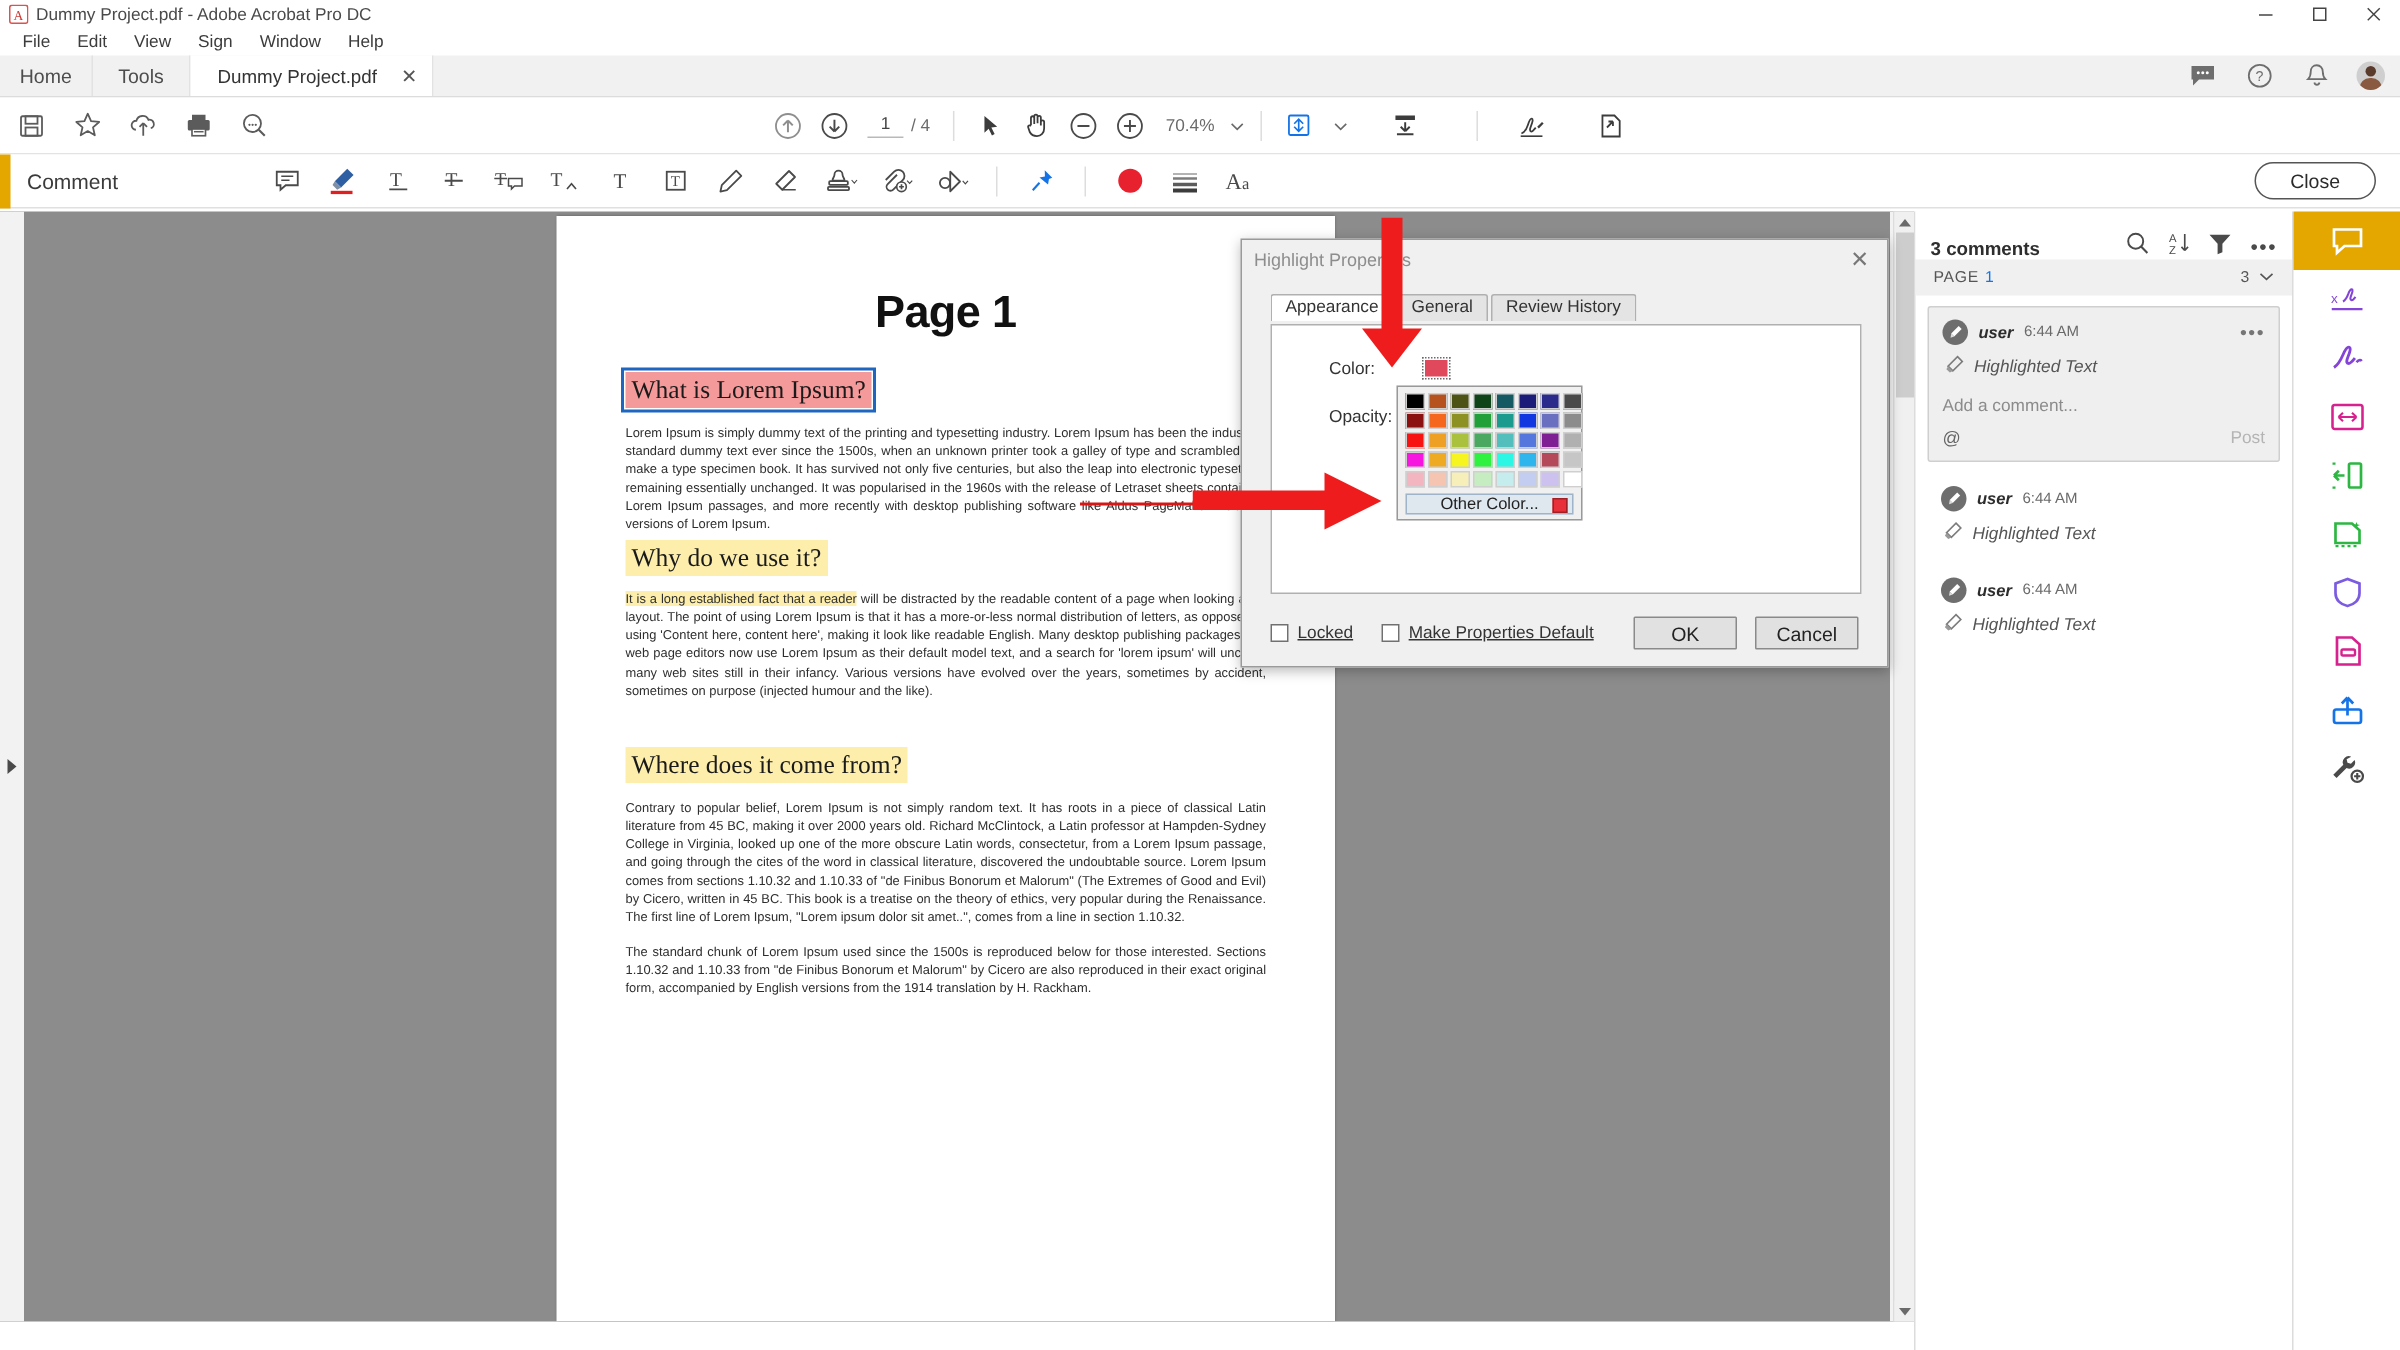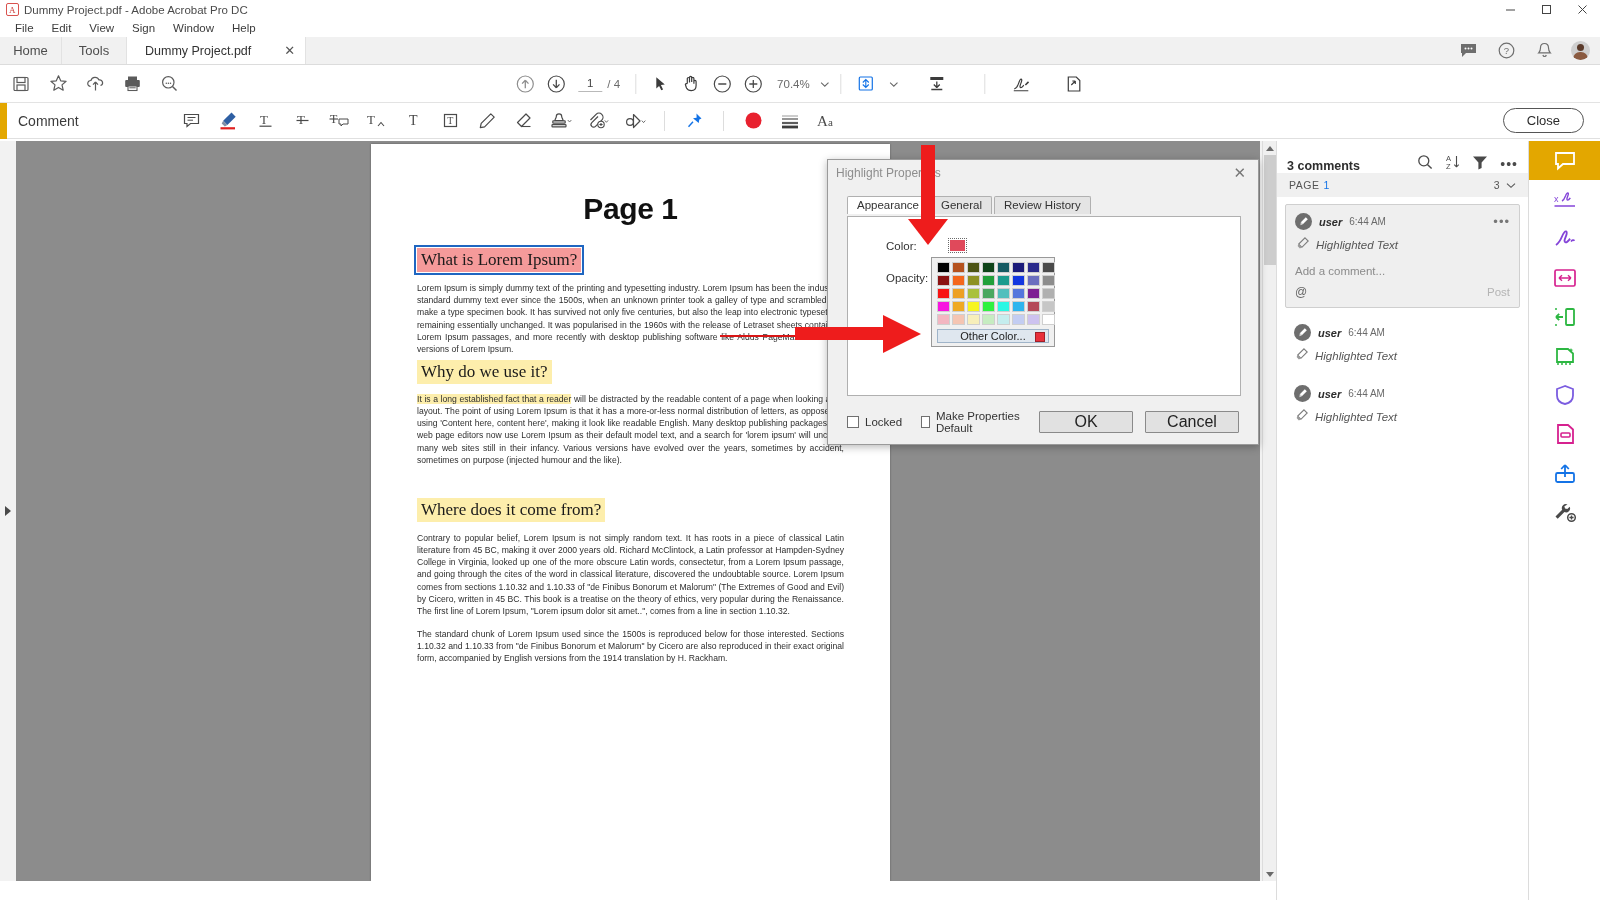--- a/index.html
+++ b/index.html
@@ -42,21 +42,21 @@
   .tb-item {
     display:flex; align-items:center; justify-content:center;
     font-size:13px; color:#4d4d4d; padding:0 22px; cursor:default;
     border-right:1px solid #e2e2e2;
   }
   .tb-item.home { width:62px; padding:0; }
   .tb-item.tools { width:65px; padding:0; }
   .tb-doc {
     display:flex; align-items:center; background:#ffffff;
     padding:0 10px 0 18px; font-size:12.5px; color:#333;
-    border-right:1px solid #e2e2e2; min-width:140px; position:relative;gap:17px;
+    border-right:1px solid #e2e2e2; min-width:140px; position:relative;
   }
   .tb-doc .lbl { margin-right:16px; }
   .tb-doc .x { font-size:13px; color:#555; cursor:pointer; }
   .tabstrip-right { margin-left:auto; display:flex; align-items:center; padding-right:10px; gap:16px; }
   .tabstrip-right .ic { display:flex; align-items:center; justify-content:center; width:22px; height:22px; }
   .avatar {
     width:19px; height:19px; border-radius:50%; overflow:hidden;
     background:#cfcfcf; position:relative;
   }
   .avatar .head { position:absolute; left:6px; top:3px; width:7px; height:7px; border-radius:50%; background:#5a3a2a; }
@@ -218,25 +218,25 @@
     background:#ffffff; border:1px solid #b0b0b0;
   }
   .dlg-row { display:flex; align-items:center; margin:21px 0 0 38px; }
   .dlg-label { font-size:11.5px; color:#333; width:46px; text-align:left; margin-right:16px; }
   .swatch-btn {
     width:19px; height:15px; border:1px dotted #6a6a6a; padding:1px;
     display:flex; align-items:center; justify-content:center; background:#fff; cursor:pointer;
   }
   .swatch-btn .sw { width:100%; height:100%; background:#e0495b; }
   .dlg-foot { position:absolute; left:0; bottom:0; width:100%; height:44px; display:flex; align-items:center; padding:0 19px; }
-  .chk { display:flex; align-items:center; font-size:11.5px; color:#333; margin-right:19px; }
+  .chk { display:flex; align-items:center; font-size:11.5px; color:#333; margin-right:19px;text-decoration:underline; }
   .chk .box { width:12px; height:12px; border:1px solid #707070; background:#fff; margin-right:6px; }
   .dlg-btn {
-    width:94px; height:22px; border:1px solid #8a8a8a; background:#e1e1e1;
-    font-size:16px; color:#222; display:flex; align-items:center; justify-content:center;
+    width:69px; height:22px; border:1px solid #8a8a8a; background:#e1e1e1;
+    font-size:13px; color:#222; display:flex; align-items:center; justify-content:center;
     cursor:pointer; border-radius:1px;
   }
   .dlg-btn + .dlg-btn { margin-left:12px; }
   .footbtns { margin-left:auto; display:flex; }
 
   
   .cpicker {
     position:absolute; left:83px; top:40px; width:124px;
     background:#f0f0f0; border:1px solid #999; padding:4px 5px 3px 5px; z-index:10;
   }

